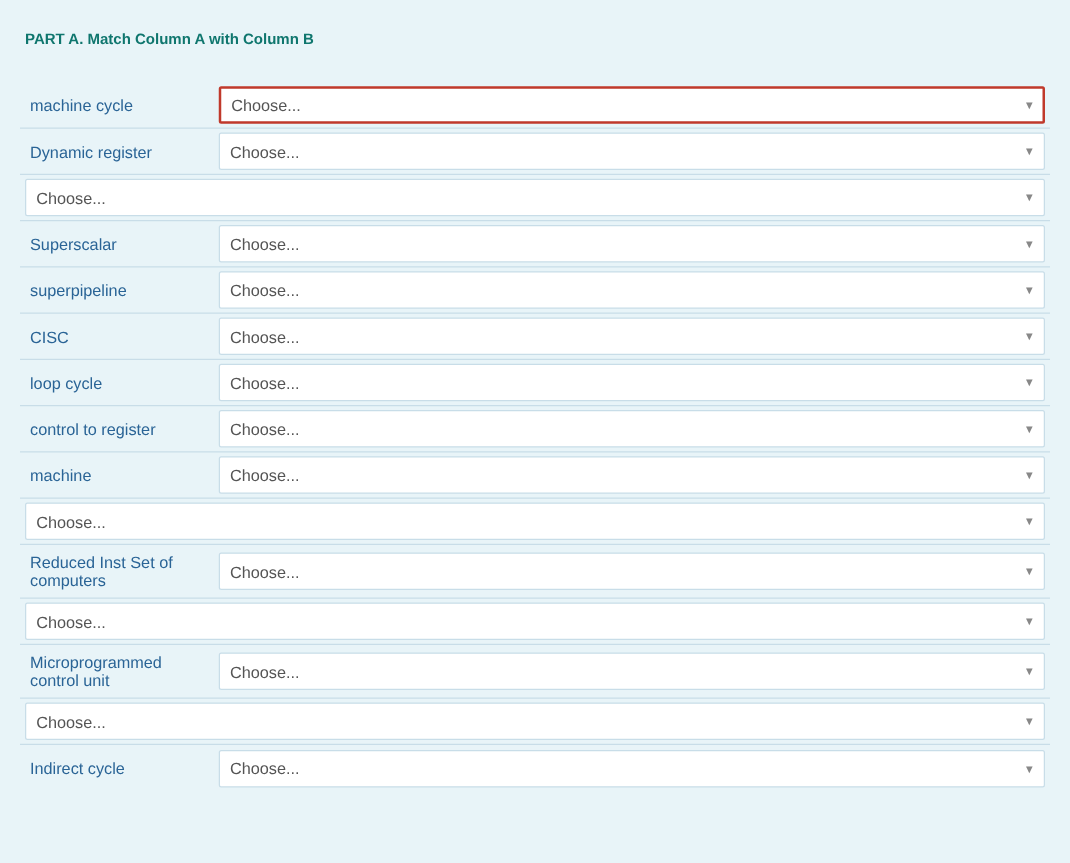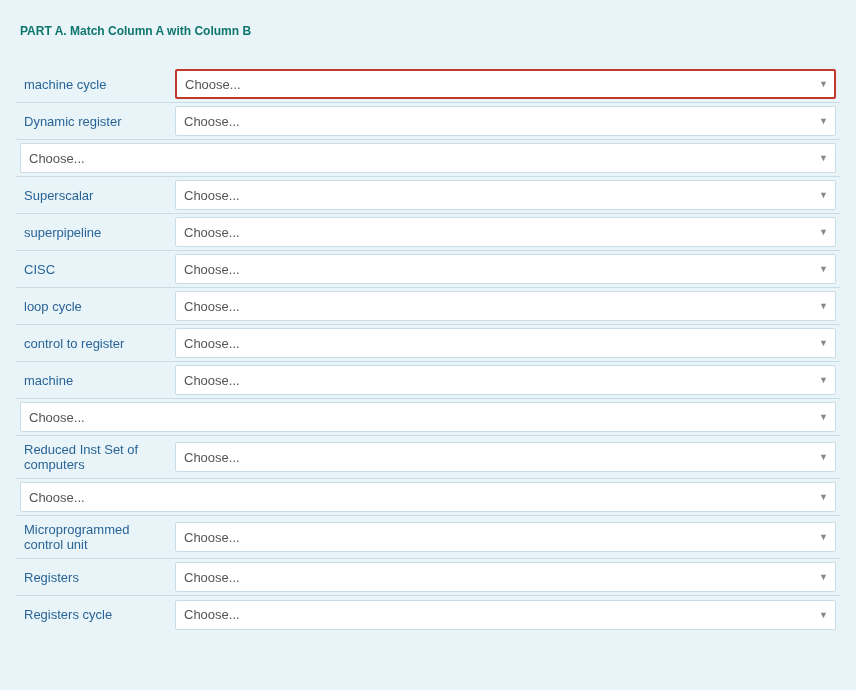--- a/index.html
+++ b/index.html
@@ -171,25 +171,24 @@
           <div class="select-wrapper"><select class="match-select"><option value="Choose...">Choose...</option><option value="Option A">Option A</option><option value="Option B">Option B</option><option value="Option C">Option C</option><option value="Option D">Option D</option><option value="Option E">Option E</option></select></div>
         </div>
       </div>
       <div class="match-row">
         <div class="label-cell">Microprogrammed control unit</div>
         <div class="select-cell">
           <div class="select-wrapper"><select class="match-select"><option value="Choose...">Choose...</option><option value="Option A">Option A</option><option value="Option B">Option B</option><option value="Option C">Option C</option><option value="Option D">Option D</option><option value="Option E">Option E</option></select></div>
         </div>
       </div>
       <div class="match-row">
-        <div class="label-cell">Registers</div>
         <div class="select-cell">
           <div class="select-wrapper"><select class="match-select"><option value="Choose...">Choose...</option><option value="Option A">Option A</option><option value="Option B">Option B</option><option value="Option C">Option C</option><option value="Option D">Option D</option><option value="Option E">Option E</option></select></div>
         </div>
       </div>
       <div class="match-row">
-        <div class="label-cell">Registers cycle</div>
+        <div class="label-cell">Indirect cycle</div>
         <div class="select-cell">
           <div class="select-wrapper"><select class="match-select"><option value="Choose...">Choose...</option><option value="Option A">Option A</option><option value="Option B">Option B</option><option value="Option C">Option C</option><option value="Option D">Option D</option><option value="Option E">Option E</option></select></div>
         </div>
       </div>
     </div>
 </div>
 
 </body></html>

